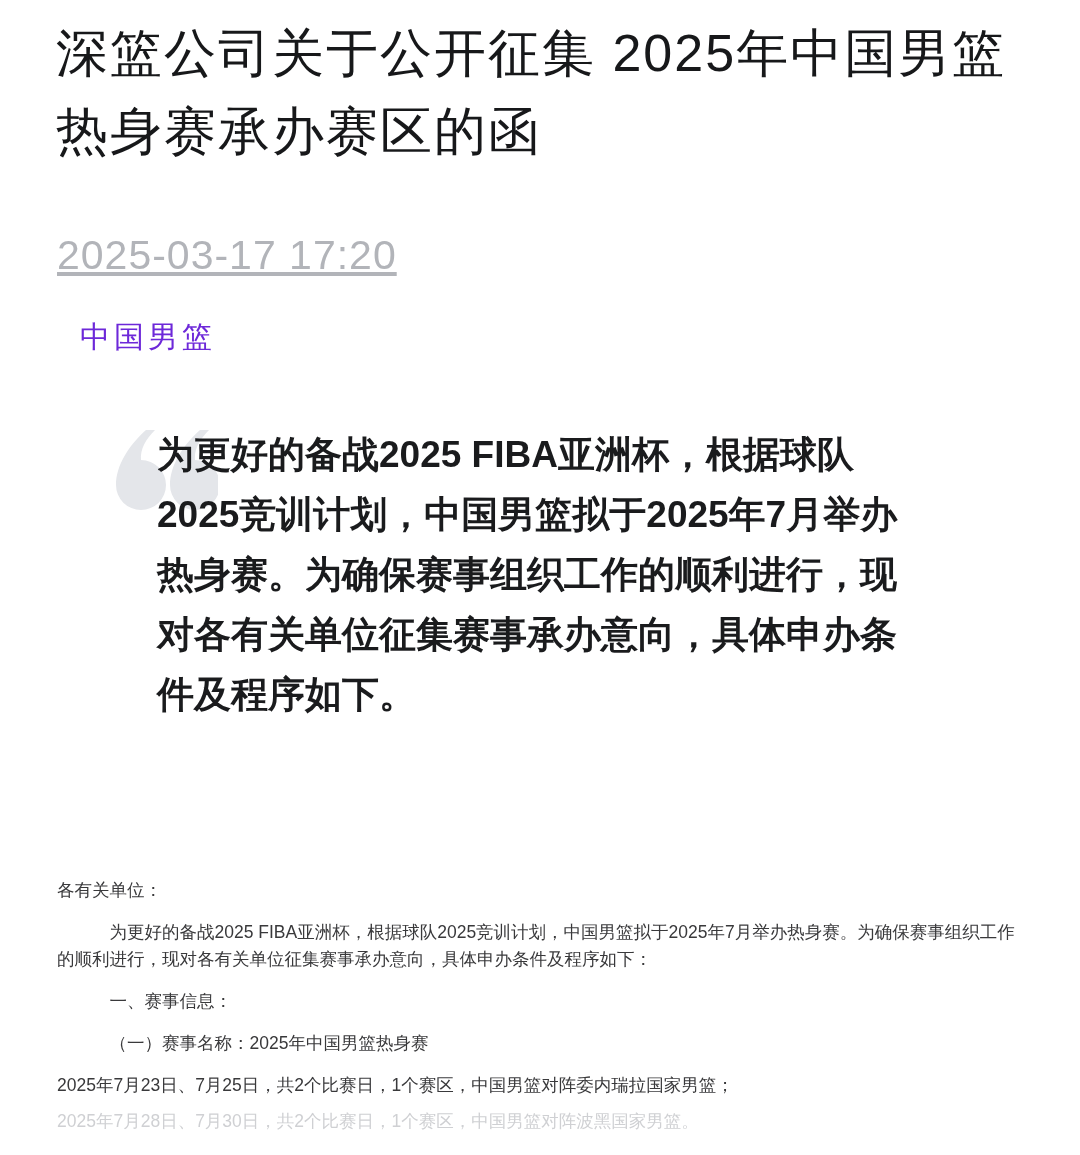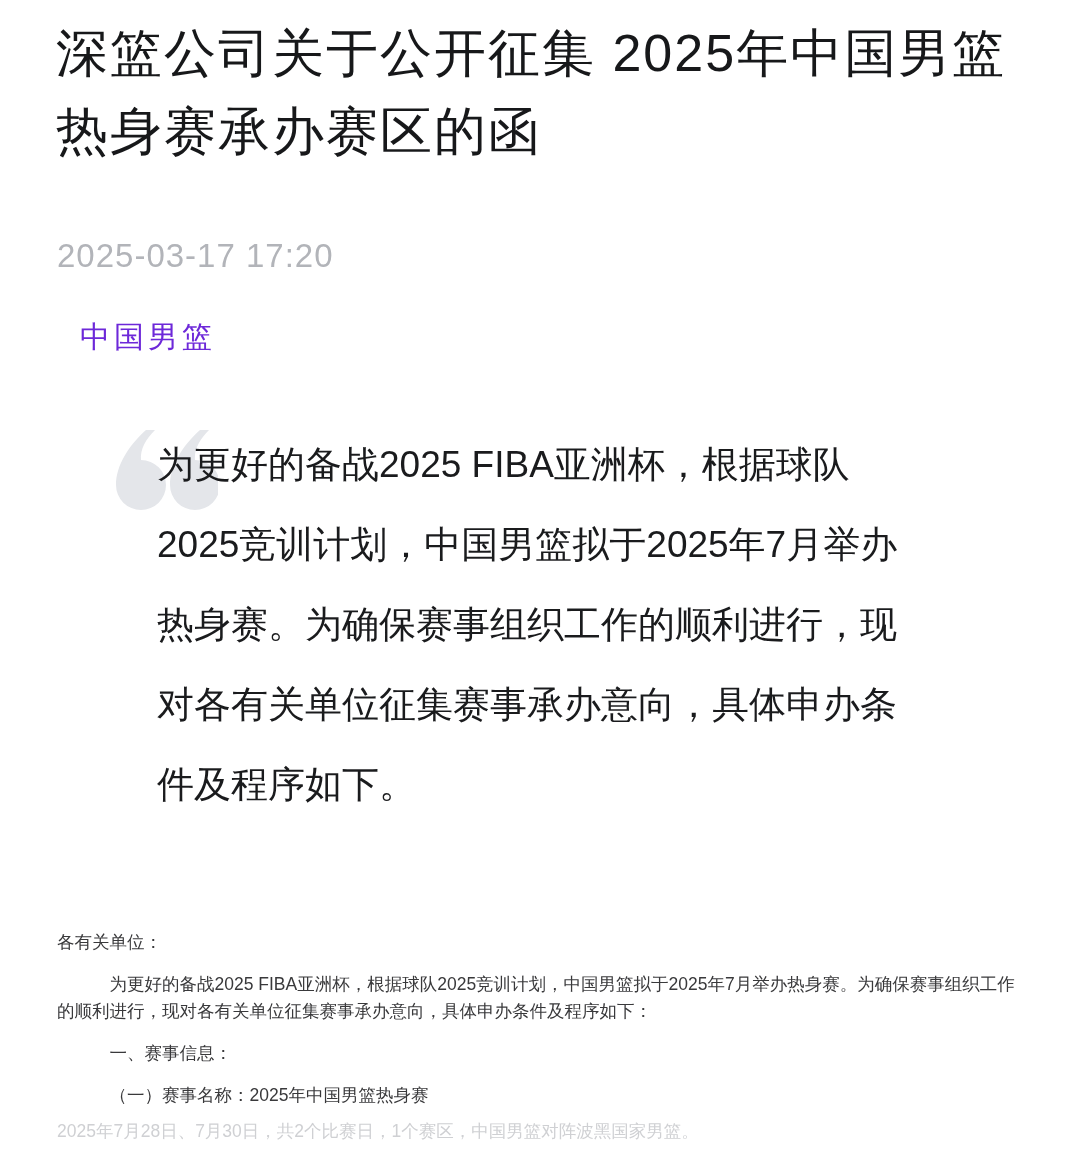--- a/index.html
+++ b/index.html
@@ -17,24 +17,25 @@
     font-size: 52px;
     line-height: 78px;
     letter-spacing: 2px;
     font-weight: 500;
     color: #17181a;
     white-space: pre-line;
   }
 
   .meta-date {
     margin: 70px 57px 0;
-    font-size: 33px;
+    font-size: 41px;
     line-height: 31px;
     letter-spacing: 1px;
     color: #b2b4b9;
+    text-decoration: underline;
   }
 
   .meta-source {
     margin: 48px 57px 0 80px;
     font-size: 30px;
     line-height: 36px;
     letter-spacing: 4px;
     color: #6d28d9;
   }
 
@@ -46,24 +47,25 @@
   .quote-mark {
     position: absolute;
     left: 108px;
     top: 3px;
     width: 110px;
     height: 92px;
   }
   .quote-text {
     margin: 53px 0 0 157px;
     font-size: 37px;
-    line-height: 80px;
+    line-height: 60px;
     color: #1a1b1d;
     white-space: pre-line;
     position: relative;
+    font-weight: bold;
   }
 
   .body-text {
     margin-top: 104px;
     padding: 0 57px;
     font-size: 17.5px;
     line-height: 27px;
     color: #39393b;
   }
   .body-text p { margin: 0 0 15px; }
@@ -98,16 +100,17 @@
 对各有关单位征集赛事承办意向，具体申办条
 件及程序如下。</div>
   </div>
 
   <div class="body-text">
     <p>各有关单位：</p>
     <p class="indent" style="white-space: pre-line;">为更好的备战2025 FIBA亚洲杯，根据球队2025竞训计划，中国男篮拟于2025年7月举办热身赛。为确保赛事组织工作
 的顺利进行，现对各有关单位征集赛事承办意向，具体申办条件及程序如下：</p>
     <p class="indent">一、赛事信息：</p>
     <p class="indent">（一）赛事名称：2025年中国男篮热身赛</p>
+    <p>2025年7月23日、7月25日，共2个比赛日，1个赛区，中国男篮对阵委内瑞拉国家男篮；</p>
     <p class="partial">2025年7月28日、7月30日，共2个比赛日，1个赛区，中国男篮对阵波黑国家男篮。</p>
   </div>
 
 </div>
 
 </body></html>

